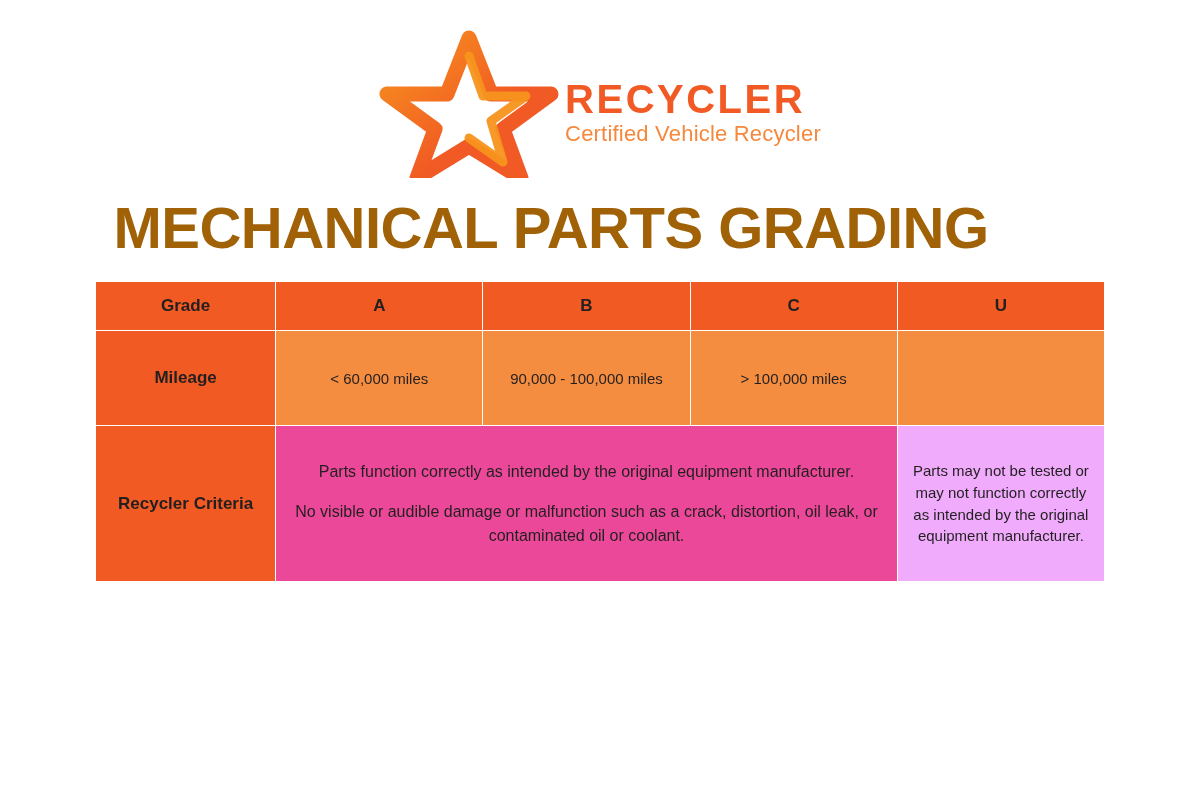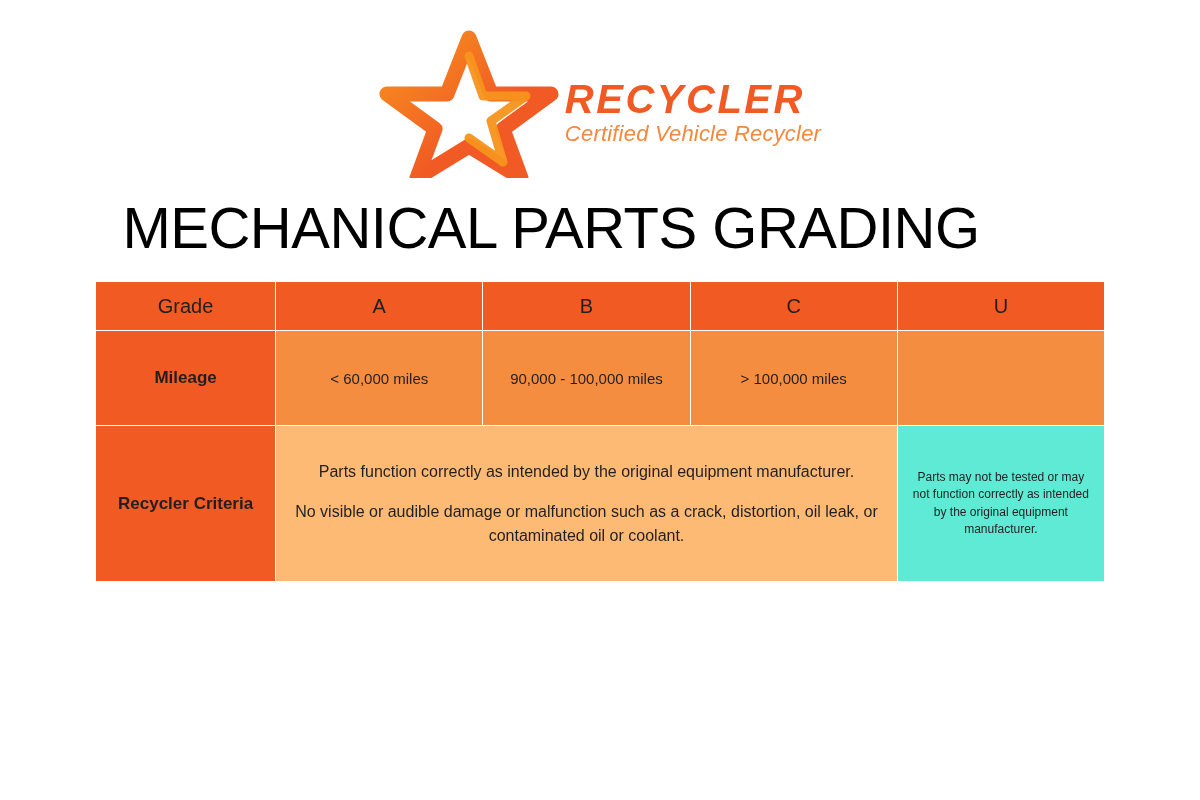--- a/index.html
+++ b/index.html
@@ -24,21 +24,20 @@
   
   .logo-block {
     position: absolute;
     top: 28px;
     left: 0;
     width: 1200px;
     height: 150px;
     display: flex;
     align-items: flex-end;
     justify-content: center;
-    font-style: italic;
   }
   .logo-inner {
     display: flex;
     align-items: center;
     gap: 6px;
   }
   .logo-star {
     width: 180px;
     height: 150px;
     flex: none;
@@ -66,23 +65,23 @@
   }
 
   
   .doc-title {
     position: absolute;
     top: 196px;
     left: 0;
     width: 1102px;
     text-align: center;
     font-size: 58px;
-    font-weight: normal;
+    font-weight: bold;
     letter-spacing: -0.5px;
-    color: #000000;
+    color: #a16207;
     line-height: 1.1;
   }
 
   
   .grading-table {
     position: absolute;
     top: 281px;
     left: 95px;
     width: 1010px;
     border-collapse: collapse;
@@ -92,55 +91,55 @@
     border: 1px solid #ffffff;
     vertical-align: middle;
     text-align: center;
   }
   .col-label  { width: 180px; }
   .col-grade  { width: 207px; }
 
   .head-cell {
     background: #f15a22;
     color: #231f20;
-    font-size: 20px;
-    font-weight: normal;
+    font-size: 17px;
+    font-weight: bold;
     height: 46px;
   }
   .row-label {
     background: #f15a22;
     color: #231f20;
     font-size: 17px;
     font-weight: bold;
   }
   .data-cell {
     background: #f58d40;
     color: #231f20;
     font-size: 15px;
     font-weight: normal;
   }
   .mileage-row td { height: 92px; }
   .quality-row td { height: 135px; }
 
   .quality-merged {
-    background: #fdba74;
+    background: #ec4899;
     padding: 10px 18px;
     line-height: 1.5;
   }
   .quality-merged p {
     margin: 0 0 16px 0;
   }
   .quality-merged p:last-child {
     margin-bottom: 0;
   }
   .quality-u {
-    background: #5eead4;
+    background: #f0abfc;
     padding: 10px 14px;
     line-height: 1.45;
-    font-size: 12px;
+    font-size: 15px;
   }
   .empty-cell {
     background: #f58d40;
   }
 </style>
 </head>
 <body>
 
 <div class="page">
 

